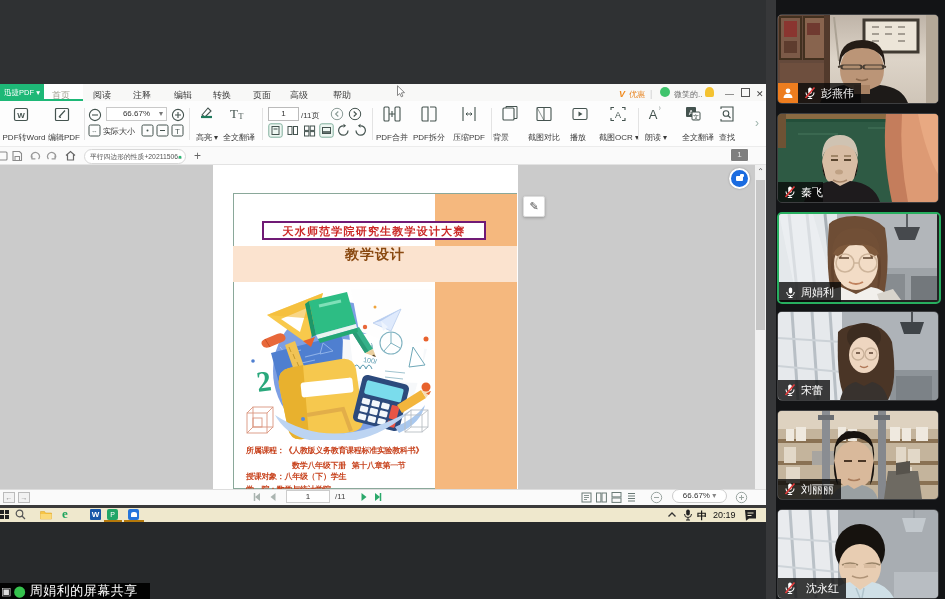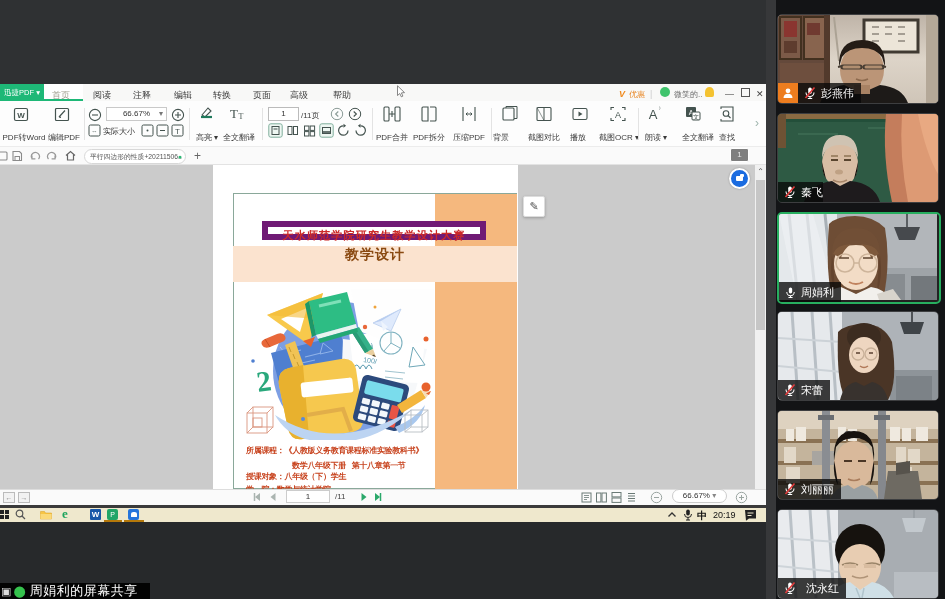--- a/index.html
+++ b/index.html
@@ -227,21 +227,21 @@
 </div>
 
 <div class="abs" style="left:0;top:165px;width:766px;height:324px;background:#cbcbcb;overflow:hidden;">
 
   <div class="abs" style="left:213px;top:0;width:305px;height:324px;background:#fff;"></div>
 
   <div class="abs" style="left:233px;top:28px;width:284px;height:296px;border:1px solid #8aa89a;box-sizing:border-box;"></div>
 
   <div class="abs" style="left:435px;top:29px;width:82px;height:295px;background:#f5b87e;"></div>
 
-  <div class="abs" style="left:262px;top:56px;width:224px;height:19px;background:#fff;border:6px solid #701a75;box-sizing:border-box;
+  <div class="abs" style="left:262px;top:56px;width:224px;height:19px;background:#fff;border:2px solid #701a75;box-sizing:border-box;
        color:#cc2a28;font-size:11px;line-height:17px;text-align:center;font-weight:bold;letter-spacing:1.2px;">天水师范学院研究生教学设计大赛</div>
 
   <div class="abs" style="left:233px;top:81px;width:284px;height:36px;background:#fbe3cf;color:#8a4a12;
        font-family:'Liberation Serif',serif;font-weight:bold;text-align:center;">
     <div style="font-size:14px;letter-spacing:1px;">教学设计</div>
   </div>
 
   <div class="abs" style="left:245px;top:122px;width:189px;height:153px;background:#fff;"></div>
   <svg class="abs" style="left:245px;top:122px;" width="189" height="153" viewBox="0 0 189 153">
 

